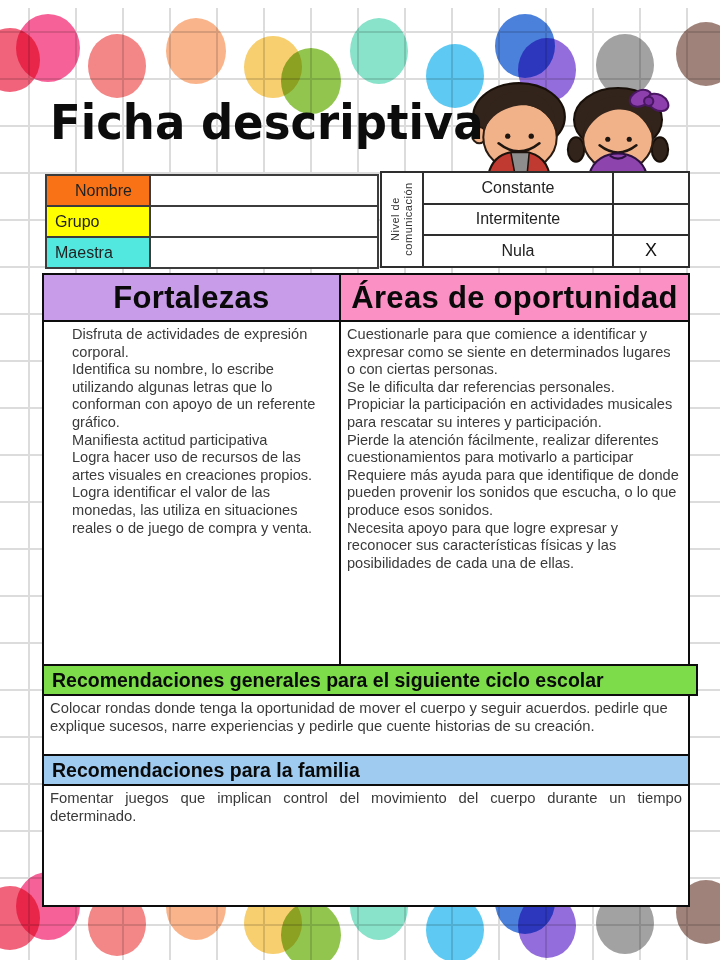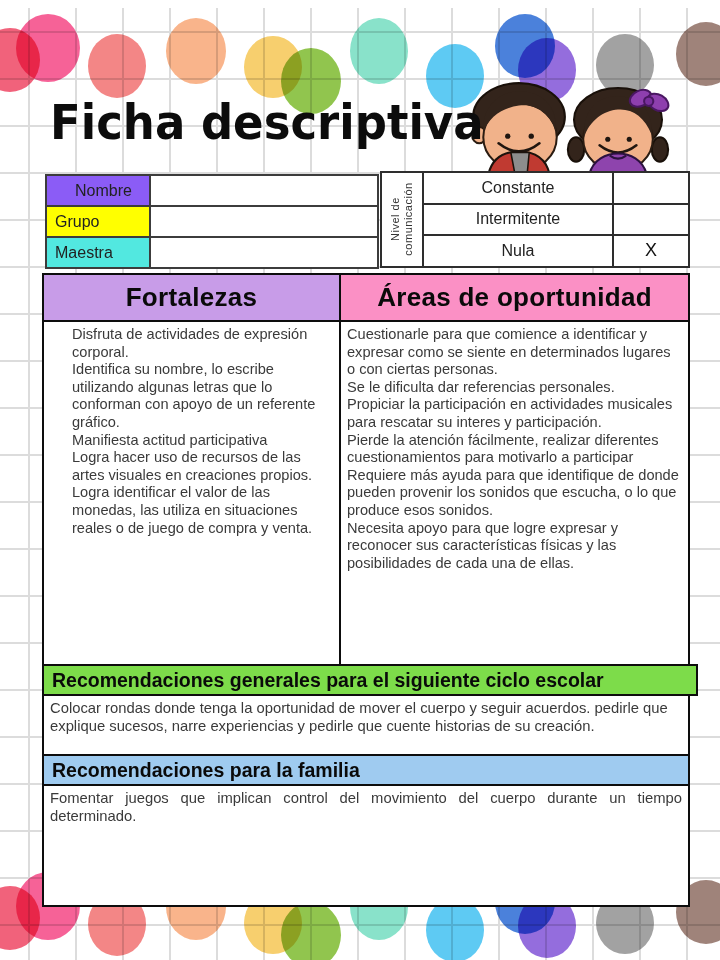--- a/index.html
+++ b/index.html
@@ -25,21 +25,21 @@
   
   .info-table{
     position:absolute;left:45px;top:166px;width:330px;z-index:4;
     border:2px solid #3c3c3c;border-bottom:2px solid #3c3c3c;
     display:grid;grid-template-columns:104px 1fr;background:#ffffff;
   }
   .info-label{height:29px;display:flex;align-items:center;padding-left:8px;
     font-size:16px;color:#222;border-right:2px solid #3c3c3c;border-bottom:2px solid #3c3c3c;}
   .info-value{background:#ffffff;border-bottom:2px solid #3c3c3c;}
   .info-row-last .info-label,.info-row-last .info-value{border-bottom:none;}
-  .bg-nombre{background:#8b5cf6;padding-left:28px;}
+  .bg-nombre{background:#f97316;padding-left:28px;}
   .bg-grupo{background:#ffff00;}
   .bg-maestra{background:#52e8e0;}
   
   .comm-table{
     position:absolute;left:380px;top:163px;width:306px;z-index:4;
     border:2px solid #2e2e2e;background:#ffffff;
     display:grid;grid-template-columns:42px 1fr 76px;
   }
   .comm-vertical{
     grid-row:1 / span 3;border-right:2px solid #2e2e2e;
@@ -54,21 +54,21 @@
   .comm-value{border-bottom:2px solid #2e2e2e;border-left:2px solid #2e2e2e;background:#fff;
     display:flex;align-items:center;justify-content:center;font-size:18px;color:#111;}
   .comm-row-last{border-bottom:none !important;}
   
   .main-table{
     position:absolute;left:42px;top:265px;width:648px;z-index:4;
     border:2px solid #0d0d0d;background:#ffffff;box-sizing:border-box;
   }
   .mt-head{display:flex;height:45px;border-bottom:2px solid #0d0d0d;}
   .mt-head-cell{display:flex;align-items:center;justify-content:center;
-    font-weight:bold;font-size:26px;color:#0a0a0a;letter-spacing:.3px;box-sizing:border-box;}
+    font-weight:bold;font-size:31px;color:#0a0a0a;letter-spacing:.3px;box-sizing:border-box;}
   .head-fortalezas{width:297px;background:#c89ce8;border-right:2px solid #0d0d0d;}
   .head-oportunidad{flex:1;background:#fb90c5;}
   .mt-body{display:flex;height:342px;}
   .mt-col{box-sizing:border-box;padding:4px 6px;font-size:14.6px;line-height:17.6px;color:#3a3a3a;}
   .col-fortalezas{width:297px;border-right:2px solid #0d0d0d;padding-left:28px;}
   .col-oportunidad{flex:1;}
   .bar{position:relative;box-sizing:border-box;height:32px;display:flex;align-items:center;
     border:2px solid #0d0d0d;font-weight:bold;font-size:19.5px;color:#0a0a0a;padding-left:8px;}
   .bar-green{background:#7ddc4a;left:-2px;width:calc(100% + 12px);}
   .bar-blue{background:#9fcbf0;left:-2px;width:calc(100% + 4px);}

